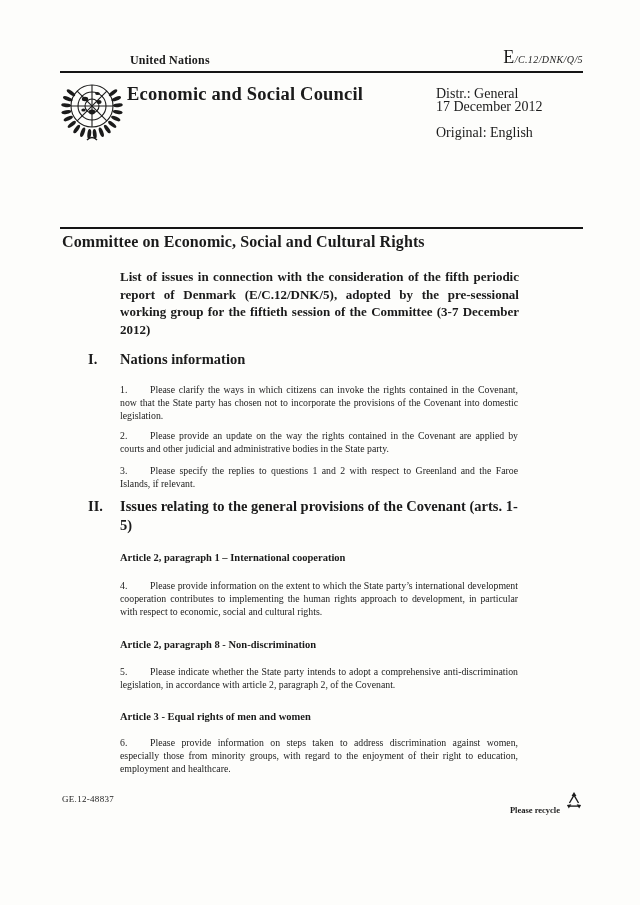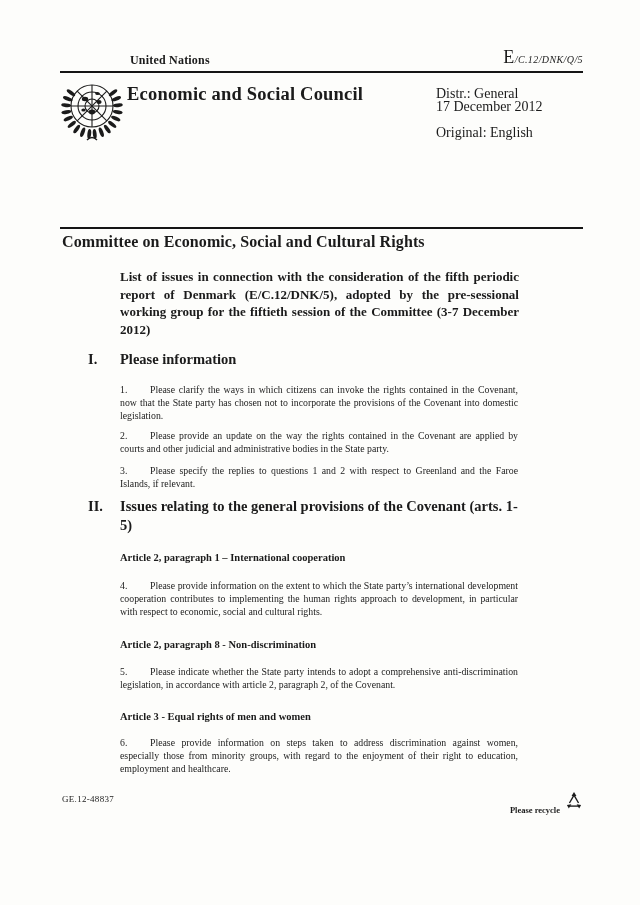--- a/index.html
+++ b/index.html
@@ -134,21 +134,21 @@
   </div>
 
   <div class="rule" style="top:227px"></div>
 
   <div class="committee">Committee on Economic, Social and Cultural Rights</div>
 
   <div class="doc-title">List of issues in connection with the consideration of the fifth periodic report of Denmark (E/C.12/DNK/5), adopted by the pre-sessional working group for the fiftieth session of the Committee (3-7 December 2012)</div>
 
   <div class="sec-head" style="top:350px">
     <span class="numeral">I.</span>
-    <span>Please information</span>
+    <span>Nations information</span>
   </div>
 
   <div class="para" style="top:383px">
     <span class="pnum">1.</span><span>Please clarify the ways in which citizens can invoke the rights contained in the Covenant, now that the State party has chosen not to incorporate the provisions of the Covenant into domestic legislation.</span>
   </div>
 
   <div class="para" style="top:429px">
     <span class="pnum">2.</span><span>Please provide an update on the way the rights contained in the Covenant are applied by courts and other judicial and administrative bodies in the State party.</span>
   </div>
 

